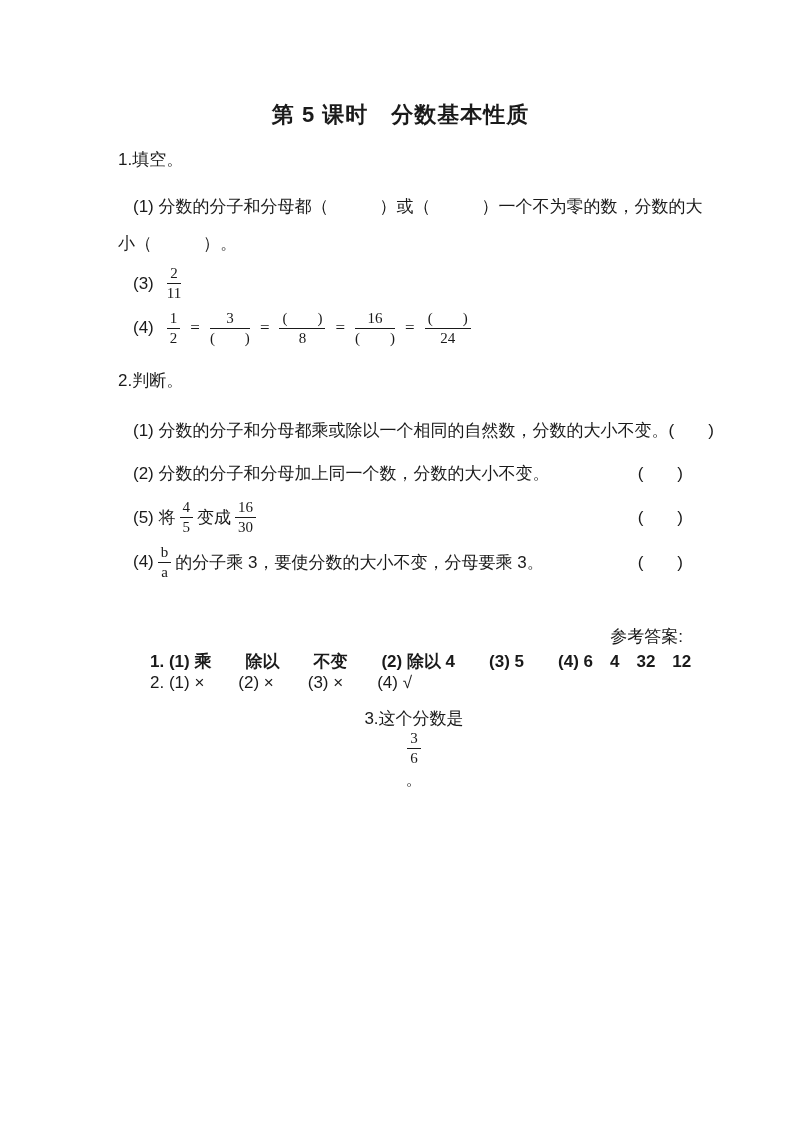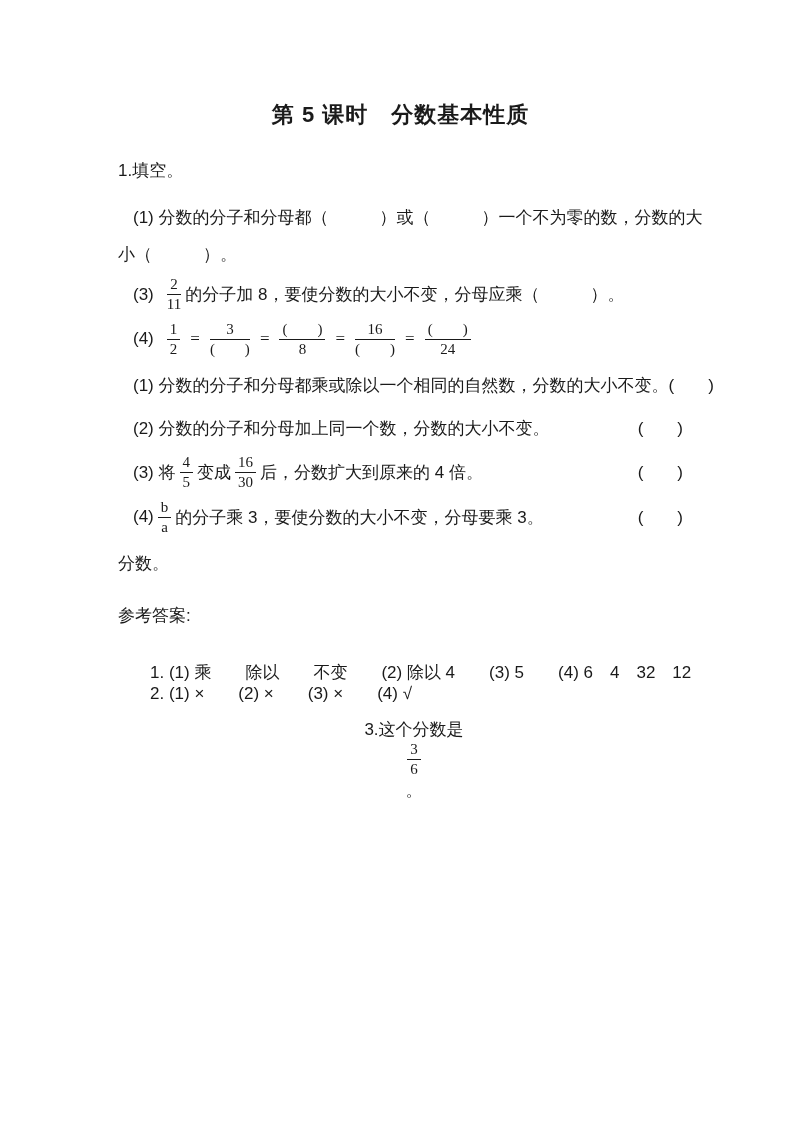--- a/index.html
+++ b/index.html
@@ -41,56 +41,55 @@
   .eq { font-family: "Liberation Serif", serif; margin: 0 6px; }
   .prefix { margin-right: 9px; white-space: pre; }
   .judge { display: flex; justify-content: space-between; align-items: center; padding-left: 15px; }
   .jtext { display: inline-flex; align-items: center; white-space: pre; }
   .jblank { white-space: pre; }
   .ans { padding-left: 32px; }
   .ans3 { padding-left: 27px; display: flex; align-items: center; flex-direction: column; }
   .ws { white-space: pre; }
 
   
-  [data-name="section1-heading"] { margin-top: 30px; }
+  [data-name="section1-heading"] { margin-top: 19px; }
   [data-name="fill-item-1-line1"] { margin-top: 26px; }
   [data-name="fill-item-1-line2"] { margin-top: 16px; }
   [data-name="fill-item-2"] { margin-top: 19px; }
   [data-name="fill-item-3"] { margin-top: 11px; }
   [data-name="fill-item-4"] { margin-top: 7px; }
   [data-name="section2-heading"] { margin-top: 23px; }
-  [data-name="judge-item-1"] { margin-top: 16px; }
+  [data-name="judge-item-1"] { margin-top: 28px; }
   [data-name="judge-item-2"] { margin-top: 20px; }
   [data-name="judge-item-3"] { margin-top: 14px; }
   [data-name="judge-item-4"] { margin-top: 7px; }
   [data-name="problem3-line1"] { margin-top: 9px; }
   [data-name="problem3-line2"] { margin-top: 17px; }
-  [data-name="answers-heading"] { margin-top: 31px; }
-  [data-name="answer-1"] { margin-top: 36px; }
+  [data-name="answers-heading"] { margin-top: 45px; text-align: right; }
+  [data-name="answer-1"] { margin-top: 4px; font-weight: bold; }
   [data-name="answer-2"] { }
   [data-name="answer-3"] { margin-top: 14px; }
 </style>
 </head>
 <body>
 
 <div class="page" data-name="worksheet-page">
 
   <h1 class="title" data-name="page-title">第 5 课时　分数基本性质</h1>
 
   <p class="line" data-name="section1-heading">1.填空。</p>
   <p class="line indent ws" data-name="fill-item-1-line1">(1) 分数的分子和分母都（　　　）或（　　　）一个不为零的数，分数的大</p>
   <p class="line ws" data-name="fill-item-1-line2">小（　　　）。</p>
 
   <div class="fline indent" data-name="fill-item-3">
     <span class="prefix" data-name="fill-item-3-label">(3)</span>
     <span class="frac" data-name="fraction-2-11">
         <span class="num" data-name="fraction-numerator">2</span>
         <span class="den" data-name="fraction-denominator">11</span>
       </span>
-    <span class="ws" data-name="fill-item-3-text">的分子加 8，要使分数的大小不变，分母应乘（　　　）。</span>
   </div>
 
   <div class="fline indent" data-name="fill-item-4">
     <span class="prefix" data-name="fill-item-4-label">(4)</span>
     <span class="frac" data-name="fraction-1-2">
         <span class="num" data-name="fraction-numerator">1</span>
         <span class="den" data-name="fraction-denominator">2</span>
       </span>
     <span class="eq" data-name="equals-sign">=</span>
     <span class="frac" data-name="fraction-3-blank">
@@ -107,52 +106,51 @@
         <span class="num" data-name="fraction-numerator">16</span>
         <span class="den ws" data-name="fraction-denominator-blank">(　　)</span>
       </span>
     <span class="eq" data-name="equals-sign">=</span>
     <span class="frac" data-name="fraction-blank-24">
         <span class="num ws" data-name="fraction-numerator-blank">(　　)</span>
         <span class="den" data-name="fraction-denominator">24</span>
       </span>
   </div>
 
+  <p class="line" data-name="section2-heading">2.判断。</p>
 
   <div class="judge" data-name="judge-item-1">
     <span class="jtext" data-name="judge-item-1-text">(1) 分数的分子和分母都乘或除以一个相同的自然数，分数的大小不变。</span>
     <span class="jblank" data-name="judge-item-1-blank">(　　)</span>
   </div>
 
   <div class="judge" data-name="judge-item-2">
     <span class="jtext" data-name="judge-item-2-text">(2) 分数的分子和分母加上同一个数，分数的大小不变。</span>
     <span class="jblank" data-name="judge-item-2-blank">(　　)</span>
   </div>
 
   <div class="judge" data-name="judge-item-3">
     <span class="jtext" data-name="judge-item-3-text">
-      <span class="ws" data-name="judge-item-3-prefix">(3) 将</span>
+      <span class="ws" data-name="judge-item-3-prefix">(5) 将</span>
       <span class="frac" data-name="fraction-4-5"><span class="num" data-name="fraction-numerator">4</span><span class="den" data-name="fraction-denominator">5</span></span>
       <span class="ws" data-name="judge-item-3-middle">变成</span>
       <span class="frac" data-name="fraction-16-20"><span class="num" data-name="fraction-numerator">16</span><span class="den" data-name="fraction-denominator">30</span></span>
-      <span class="ws" data-name="judge-item-3-suffix">后，分数扩大到原来的 4 倍。</span>
     </span>
     <span class="jblank" data-name="judge-item-3-blank">(　　)</span>
   </div>
 
   <div class="judge" data-name="judge-item-4">
     <span class="jtext" data-name="judge-item-4-text">
       <span class="ws" data-name="judge-item-4-prefix">(4)</span>
       <span class="frac" data-name="fraction-b-a"><span class="num" data-name="fraction-numerator">b</span><span class="den" data-name="fraction-denominator">a</span></span>
       <span class="ws" data-name="judge-item-4-suffix">的分子乘 3，要使分数的大小不变，分母要乘 3。</span>
     </span>
     <span class="jblank" data-name="judge-item-4-blank">(　　)</span>
   </div>
 
-  <p class="line ws" data-name="problem3-line2">分数。</p>
 
   <p class="line" data-name="answers-heading">参考答案:</p>
   <p class="line ans ws" data-name="answer-1">1. (1) 乘　　除以　　不变　　(2) 除以 4　　(3) 5　　(4) 6　4　32　12</p>
   <p class="line ans ws" data-name="answer-2">2. (1) ×　　(2) ×　　(3) ×　　(4) √</p>
 
   <div class="ans3" data-name="answer-3">
     <span class="ws" data-name="answer-3-prefix">3.这个分数是</span>
     <span class="frac" data-name="fraction-3-6">
         <span class="num" data-name="fraction-numerator">3</span>
         <span class="den" data-name="fraction-denominator">6</span>

